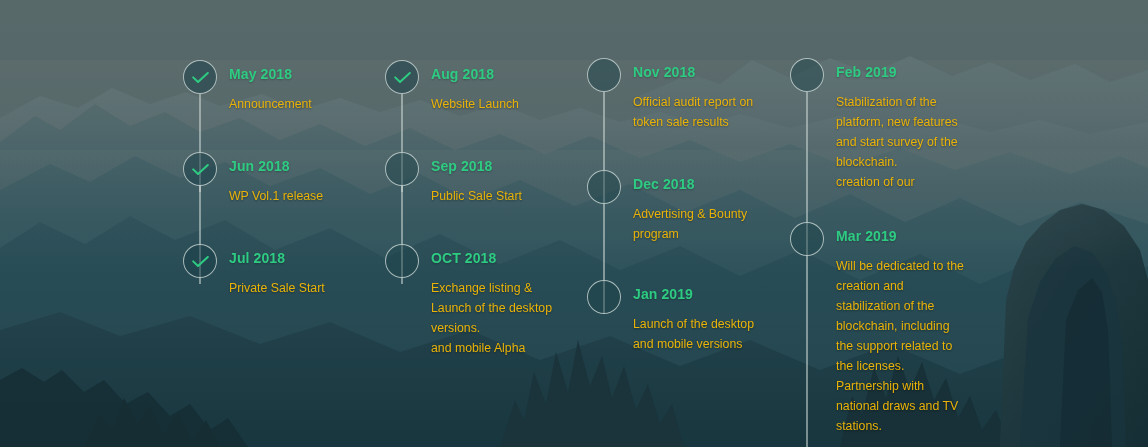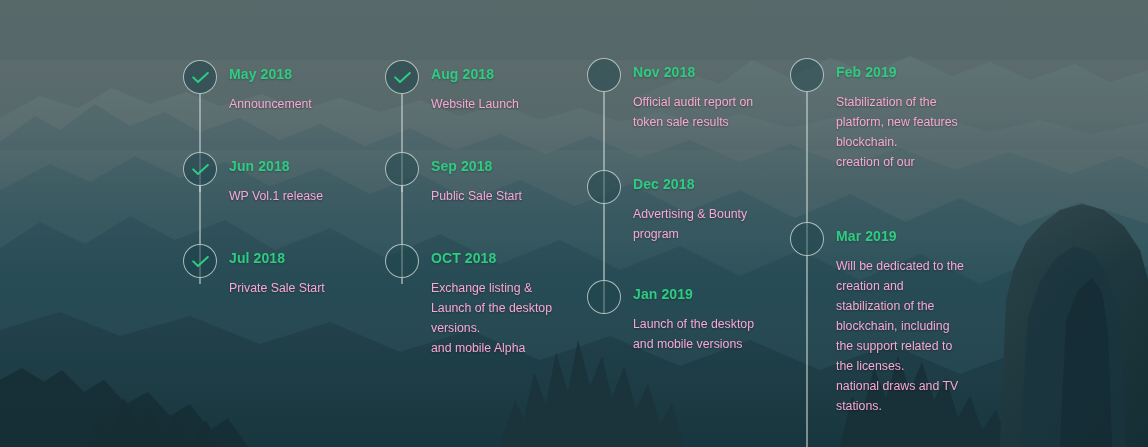--- a/index.html
+++ b/index.html
@@ -55,21 +55,21 @@
     color:#2ecc82;
     text-shadow:0 1px 2px rgba(0,0,0,0.25);
   }
 
   .node .desc {
     position:absolute;
     left:46px;
     top:34px;
     font-size:12.3px;
     line-height:20px;
-    color:#f9a8d4;
+    color:#eab308;
     text-shadow:0 1px 2px rgba(0,0,0,0.35);
   }
   .node .desc div { white-space:nowrap; }
 </style>
 </head>
 <body>
 
 <div id="bg">
   <svg viewBox="0 0 1148 447" preserveAspectRatio="none" xmlns="http://www.w3.org/2000/svg">
     <defs>
@@ -240,33 +240,35 @@
       </div>
     </div>
     <div class="column" style="left: 790px;">
       <div class="node" style="top: 58px;">
         <div class="stem" style="height: 164px;"></div>
         <div class="circle blank"></div>
         <div class="label">Feb 2019</div>
         <div class="desc">
           <div>Stabilization of the</div>
           <div>platform, new features</div>
+          <div>and start survey of the</div>
           <div>blockchain.</div>
           <div>creation of our</div>
         </div>
       </div>
       <div class="node" style="top: 222px;">
         <div class="stem" style="height: 225px;"></div>
         <div class="circle blank"></div>
         <div class="label">Mar 2019</div>
         <div class="desc">
           <div>Will be dedicated to the</div>
           <div>creation and</div>
           <div>stabilization of the</div>
           <div>blockchain, including</div>
           <div>the support related to</div>
           <div>the licenses.</div>
+          <div>Partnership with</div>
           <div>national draws and TV</div>
           <div>stations.</div>
         </div>
       </div>
     </div>
   </div>
 
 </body></html>

